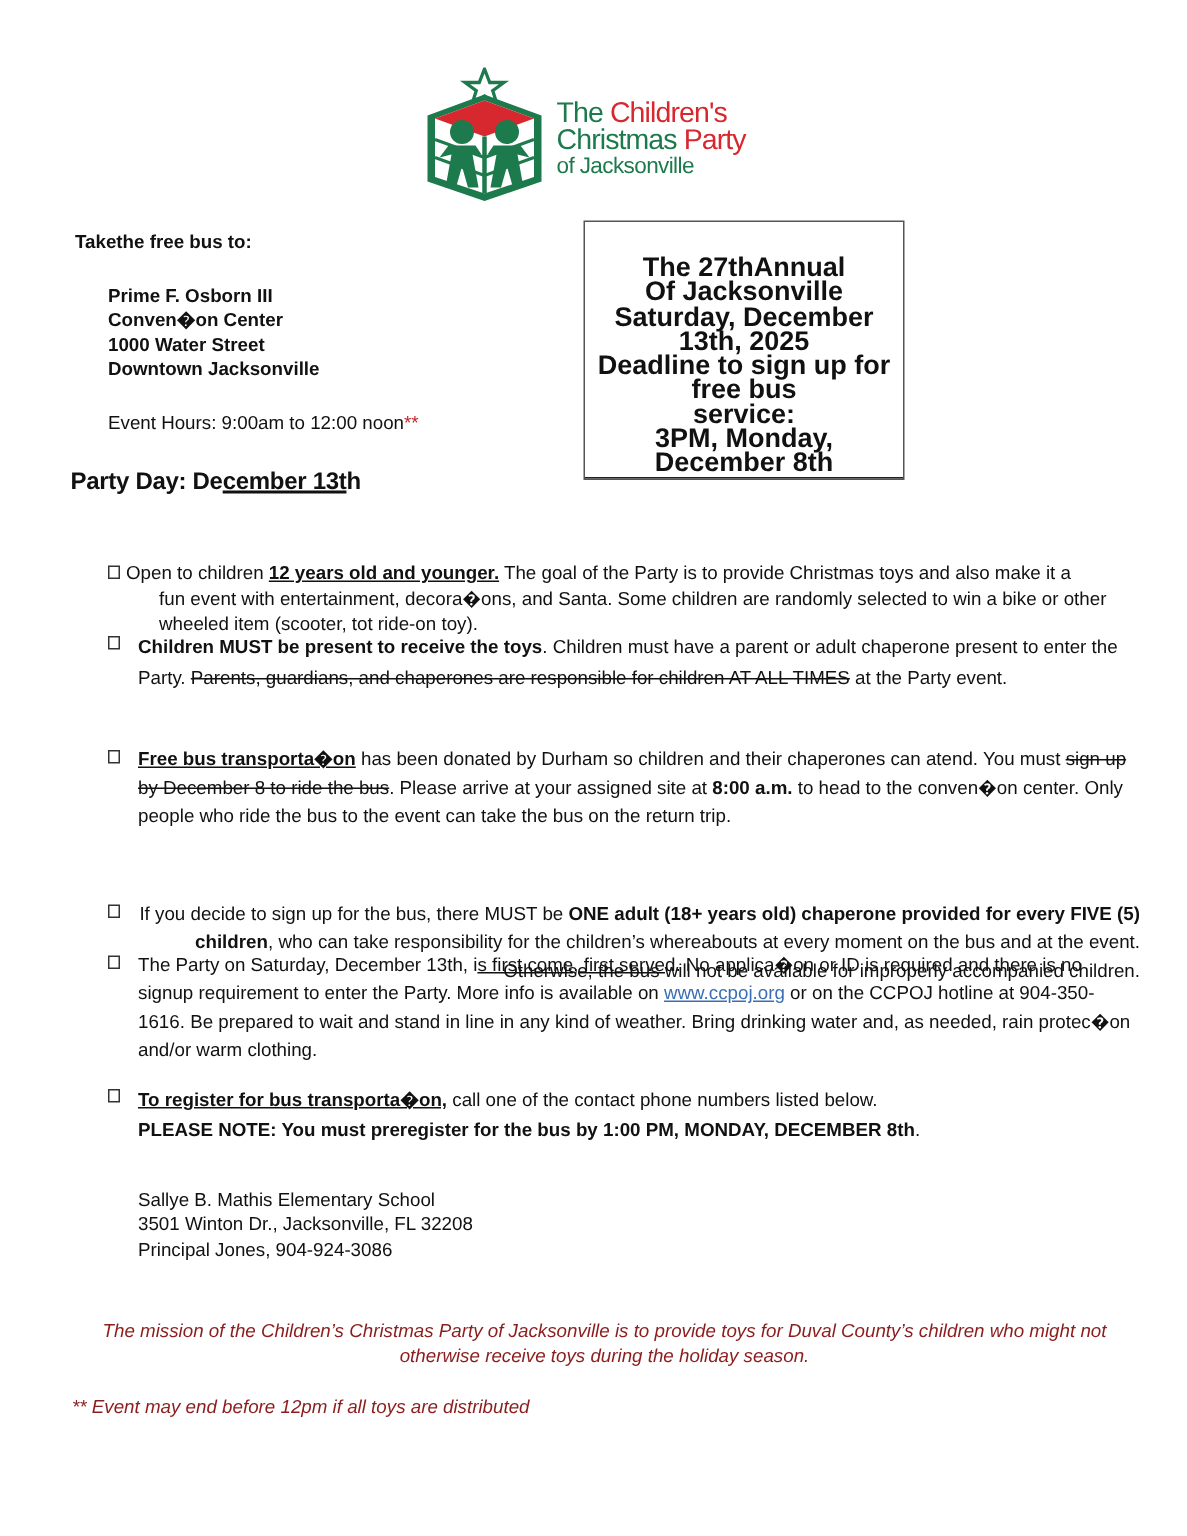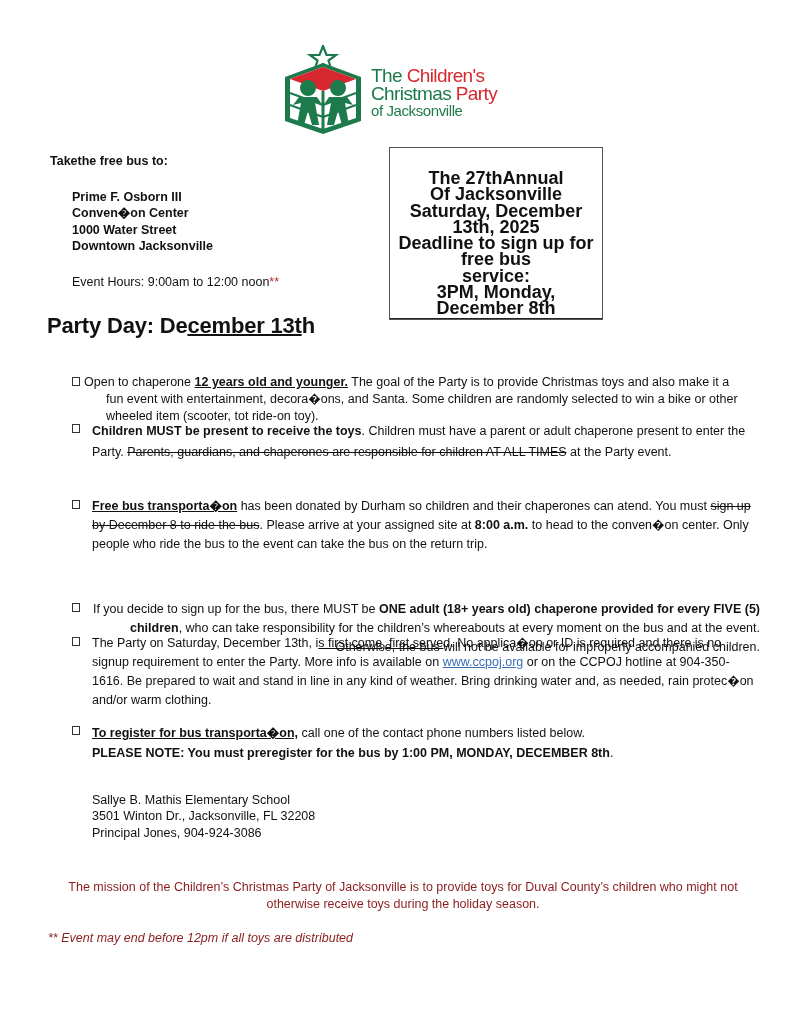--- a/index.html
+++ b/index.html
@@ -26,42 +26,42 @@
     
     .infobox {
       left: 389px; top: 147px; width: 214px; height: 173px;
       border: 1px solid #555; box-sizing: border-box;
       text-align: center; font-weight: bold; font-size: 18px; line-height: 16.3px;
       padding-top: 22px;
     }
     .infobox .uline { display: inline-block; border-bottom: 1px solid #222; padding: 0 2px 1px; }
 
     
-    .party-day { left: 47px; top: 313px; font-size: 22px; font-weight: bold; letter-spacing: -0.2px; }
+    .party-day { left: 47px; top: 313px; font-size: 16px; font-weight: bold; letter-spacing: -0.2px; }
     .party-day .u { text-decoration: underline; text-decoration-thickness: 1.5px; }
 
     
     .bullet { position: absolute; left: 70px; width: 690px; font-size: 12.5px; line-height: 17px; }
     .bullet .box {
       position: absolute; left: 2px; top: 3px; width: 8px; height: 9px;
       border: 1px solid #333; box-sizing: border-box;
     }
     .bullet .body { padding-left: 22px; }
     .bullet.first .body { padding-left: 14px; text-indent: 0; }
     .bullet.first .cont { padding-left: 22px; display: block; }
     .b { font-weight: bold; }
     .u { text-decoration: underline; }
     .s { text-decoration: line-through; }
     .link { color: #3a6fb5; text-decoration: underline; }
 
     .school { left: 92px; top: 792px; font-size: 12.5px; line-height: 16.3px; }
 
     .mission {
       left: 48px; top: 879px; width: 710px; text-align: center;
-      font-size: 12.5px; color: #8b1d1d; line-height: 17px;
+      font-size: 12.5px; font-style: italic; color: #8b1d1d; line-height: 17px;
     }
     .footnote { left: 48px; top: 931px; font-size: 12.5px; font-style: italic; color: #8b1d1d; }
   </style>
 </head>
 <body>
 
 <div class="abs logo">
   <svg width="84" height="90" viewBox="0 0 84 90" style="position:absolute;left:0;top:0;">
 
     <polygon points="42,1 45.5,10 55,10 47.5,15.5 50.5,25 42,19 33.5,25 36.5,15.5 29,10 38.5,10" fill="#ffffff" stroke="#1d7a4c" stroke-width="2.2"></polygon>
@@ -110,21 +110,21 @@
   <div><span class="uline">3PM, Monday, December 8th</span></div>
 </div>
 
 <div class="abs party-day">
   <span>Party Day: De</span><span class="u">cember 13t</span><span>h</span>
 </div>
 
 <div class="bullet first" style="top:374px; left:70px;">
   <span class="box"></span>
   <div class="body">
-    <span>Open to chaperone </span><span class="b u">12 years old and younger.</span><span> The goal of the Party is to provide Christmas toys and also make it a</span>
+    <span>Open to children </span><span class="b u">12 years old and younger.</span><span> The goal of the Party is to provide Christmas toys and also make it a</span>
     <span class="cont">fun event with entertainment, decora�ons, and Santa. Some children are randomly selected to win a bike or other wheeled item (scooter, tot ride-on toy).</span>
   </div>
 </div>
 
 <div class="bullet" style="top:421px;">
   <span class="box"></span>
   <div class="body" style="line-height:21px;">
     <span class="b">Children MUST be present to receive the toys</span><span>. Children must have a parent or adult chaperone present to enter the Party. </span><span class="s">Parents, guardians, and chaperones are responsible for children AT ALL TIMES</span><span> at the Party event.</span>
   </div>
 </div>

